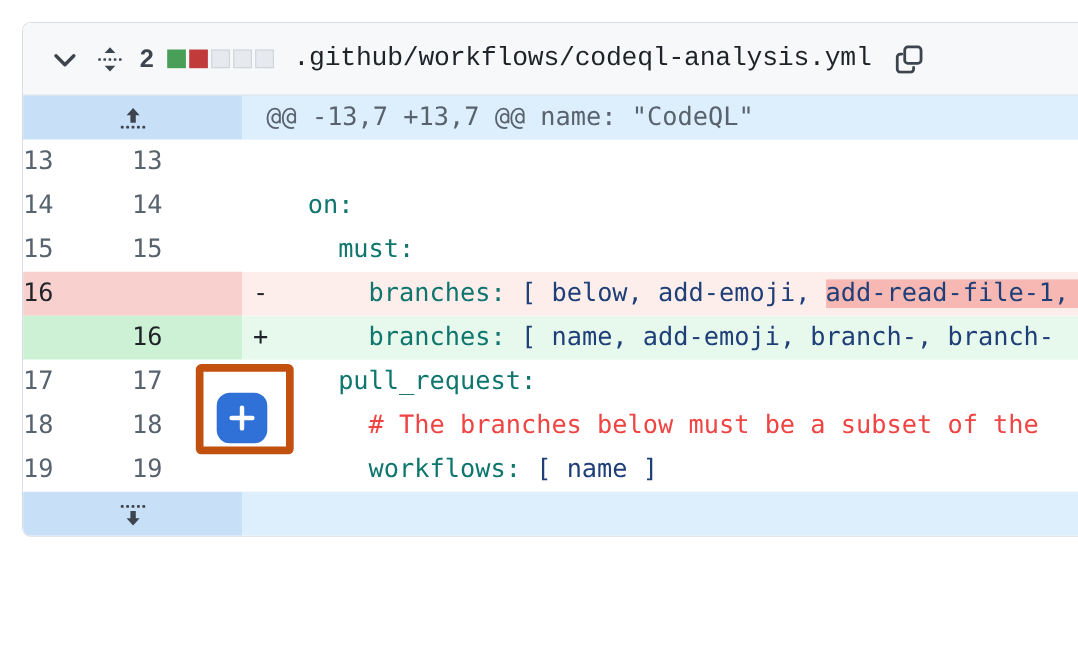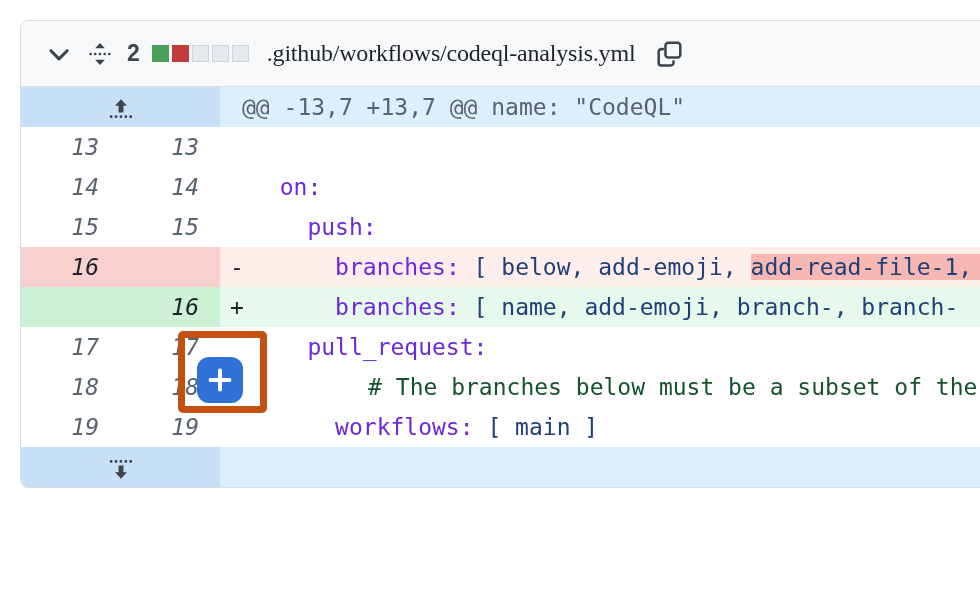--- a/index.html
+++ b/index.html
@@ -82,21 +82,21 @@
   .dsq {
     width: 17px;
     height: 17px;
     box-sizing: border-box;
   }
   .dsq.added    { background: #4a9f58; }
   .dsq.deleted  { background: #c23b3b; }
   .dsq.neutral  { background: #e6eaef; border: 1px solid #cfd4da; }
 
   .file-name {
-    font-family: Liberation Serif, serif;
+    font-family: Liberation Mono, monospace;
     font-size: 24px;
     color: #1f2328;
     white-space: nowrap;
     flex: 0 0 auto;
     letter-spacing: -0.2px;
   }
   .copy-btn {
     width: 40px;
     height: 40px;
     display: flex;
@@ -120,28 +120,27 @@
   .diff-table col.c-code { width: auto; }
 
   .diff-table td {
     padding: 0;
     vertical-align: top;
     height: 40px;
     line-height: 40px;
   }
 
   td.num {
-    text-align: right;
+    text-align: left;
     padding-right: 21px;
     color: #59636e;
     font-size: 23px;
     font-family: "DejaVu Sans Mono", "Liberation Mono", monospace;
     user-select: none;
     white-space: nowrap;
-    font-style: italic;
   }
   td.code {
     white-space: pre;
     color: #1f2328;
     padding-left: 22px;
     overflow: hidden;
   }
   td.code .marker {
     display: inline-block;
     width: 22px;
@@ -171,23 +170,23 @@
   tr.hunk td.hunk-code {
     background: #ddeefc;
     color: #59636e;
     white-space: pre;
     padding-left: 22px;
   }
   tr.hunk.top td.expander { border-top-left-radius: 0; }
   tr.hunk.bottom td.expander { border-bottom-left-radius: 7px; }
 
   
-  .yk { color: #6d28d9; }        
+  .yk { color: #0f766e; }        
   .yp { color: #1f3f78; }        
-  .ycm { color: #14532d; margin-left: 33px; }       
+  .ycm { color: #ef4444; }       
 
   
   .anno-box {
     position: absolute;
     left: 178px;
     top: 331px;
     width: 89px;
     height: 82px;
     border: 7px solid #c2510f;
     border-radius: 5px;
@@ -290,21 +289,21 @@
             <td class="code"><span class="marker"></span></td>
           </tr>
           <tr class="ctx">
             <td class="num">14</td>
             <td class="num">14</td>
             <td class="code"><span class="marker"></span><span class="">  </span><span class="yk">on:</span></td>
           </tr>
           <tr class="ctx">
             <td class="num">15</td>
             <td class="num">15</td>
-            <td class="code"><span class="marker"></span><span class="">    </span><span class="yk">push:</span></td>
+            <td class="code"><span class="marker"></span><span class="">    </span><span class="yk">must:</span></td>
           </tr>
           <tr class="del">
             <td class="num">16</td>
             <td class="num"></td>
             <td class="code"><span class="marker">-</span><span class="">      </span><span class="yk">branches</span><span class="yk">:</span><span class=""> </span><span class="yp">[</span><span class="yp"> below, add-emoji, </span><span class="yp word-del">add-read-file-1, update-readme-5</span></td>
           </tr>
           <tr class="add">
             <td class="num"></td>
             <td class="num">16</td>
             <td class="code"><span class="marker">+</span><span class="">      </span><span class="yk">branches</span><span class="yk">:</span><span class=""> </span><span class="yp">[</span><span class="yp"> name, add-emoji, branch-, branch-</span></td>
@@ -315,21 +314,21 @@
             <td class="code"><span class="marker"></span><span class="">    </span><span class="yk">pull_request:</span></td>
           </tr>
           <tr class="ctx">
             <td class="num">18</td>
             <td class="num">18</td>
             <td class="code"><span class="marker"></span><span class="">      </span><span class="ycm"># The branches below must be a subset of the</span></td>
           </tr>
           <tr class="ctx">
             <td class="num">19</td>
             <td class="num">19</td>
-            <td class="code"><span class="marker"></span><span class="">      </span><span class="yk">workflows:</span><span class="yp"> [ main ]</span></td>
+            <td class="code"><span class="marker"></span><span class="">      </span><span class="yk">workflows:</span><span class="yp"> [ name ]</span></td>
           </tr>
 
         <tr class="hunk bottom">
           <td class="expander" colspan="2">
             <svg width="28" height="28" viewBox="0 0 16 16" aria-hidden="true" style="vertical-align:middle">
               <g fill="#3d444d">
                 <rect x="1.6" y="2.9" width="1.5" height="1.5" rx="0.5"></rect>
                 <rect x="4.4" y="2.9" width="1.5" height="1.5" rx="0.5"></rect>
                 <rect x="7.2" y="2.9" width="1.5" height="1.5" rx="0.5"></rect>
                 <rect x="10.0" y="2.9" width="1.5" height="1.5" rx="0.5"></rect>

